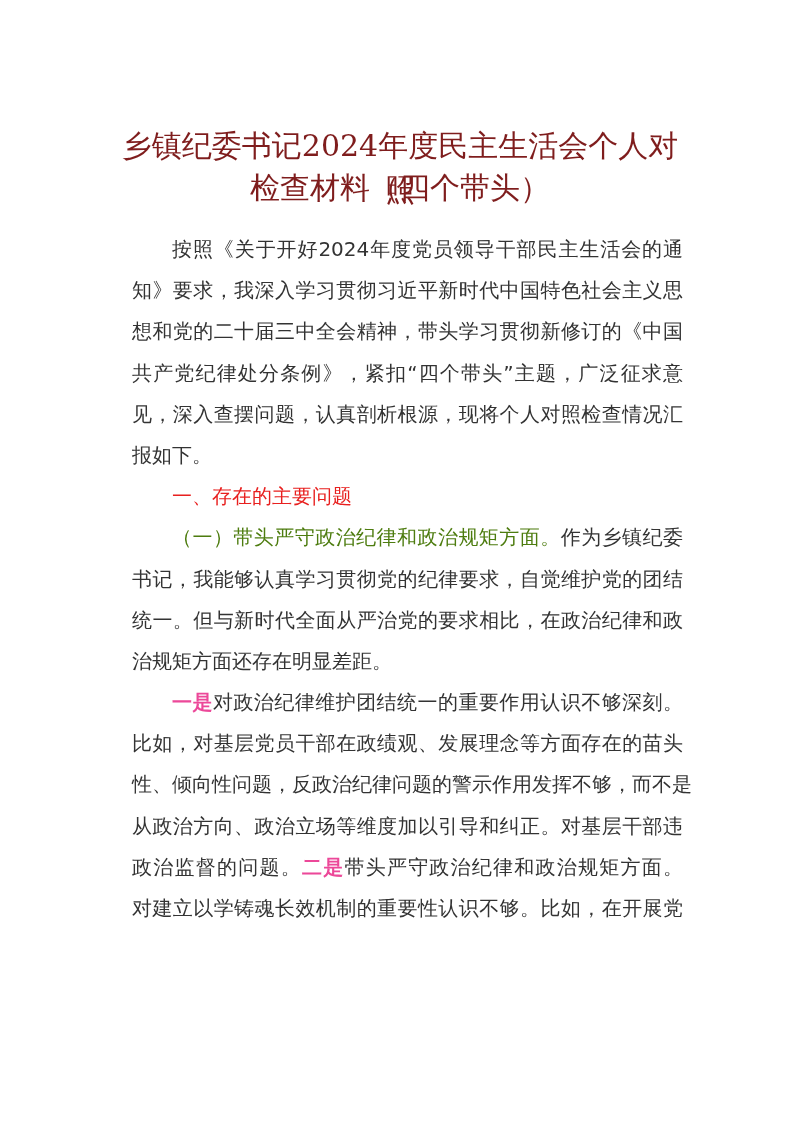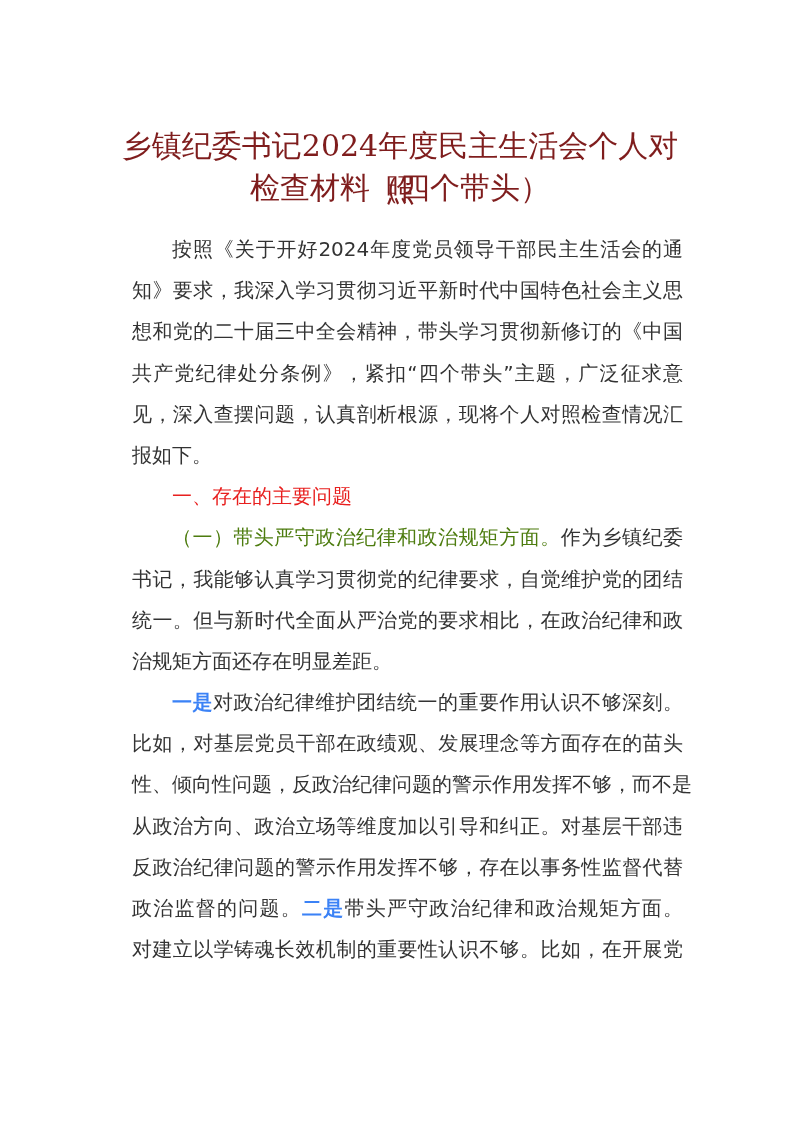--- a/index.html
+++ b/index.html
@@ -16,21 +16,21 @@
     position: absolute; left: 117px; width: 566px;
     font-family: "DejaVu Sans", "Liberation Sans", sans-serif;
     font-size: 20px; color: #333; line-height: 41.2px;
     text-align: justify; text-align-last: justify;
   }
   .line { display: block; height: 41.2px; white-space: nowrap; text-align: justify; text-align-last: justify; margin-left: 15px; }
   .line.last { text-align-last: left; }
   .indent { padding-left: 40px; }
   .h1 { color: #e8201f; font-weight: normal; font-size: 20px; }
   .h2 { color: #4d7c0f; }
-  .bold { font-weight: bold; color: #3b82f6; }
+  .bold { font-weight: bold; color: #ec4899; }
 </style>
 </head>
 <body>
 
 <div class="page">
   <div class="title t1">乡镇纪委书记2024年度民主生活会个人对照</div>
   <div class="title t2">检查材料（四个带头）</div>
 
   <div class="body-text" style="top:229px;">
     <span class="line indent">按照《关于开好2024年度党员领导干部民主生活会的通</span>
@@ -44,17 +44,16 @@
 
     <span class="line indent"><span class="h2">（一）带头严守政治纪律和政治规矩方面。</span><span>作为乡镇纪委</span></span>
     <span class="line">书记，我能够认真学习贯彻党的纪律要求，自觉维护党的团结</span>
     <span class="line">统一。但与新时代全面从严治党的要求相比，在政治纪律和政</span>
     <span class="line last">治规矩方面还存在明显差距。</span>
 
     <span class="line indent"><span class="bold">一是</span><span>对政治纪律维护团结统一的重要作用认识不够深刻。</span></span>
     <span class="line">比如，对基层党员干部在政绩观、发展理念等方面存在的苗头</span>
     <span class="line">性、倾向性问题，反政治纪律问题的警示作用发挥不够，而不是</span>
     <span class="line">从政治方向、政治立场等维度加以引导和纠正。对基层干部违</span>
-    <span class="line">反政治纪律问题的警示作用发挥不够，存在以事务性监督代替</span>
     <span class="line"><span>政治监督的问题。</span><span class="bold">二是</span><span>带头严守政治纪律和政治规矩方面。</span></span>
     <span class="line">对建立以学铸魂长效机制的重要性认识不够。比如，在开展党</span>
   </div>
 </div>
 
 </body></html>

